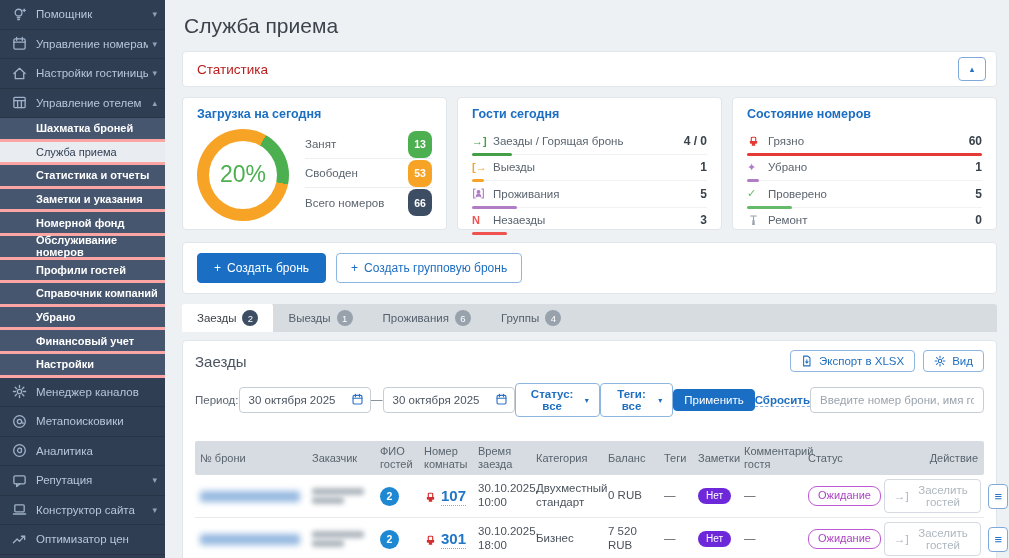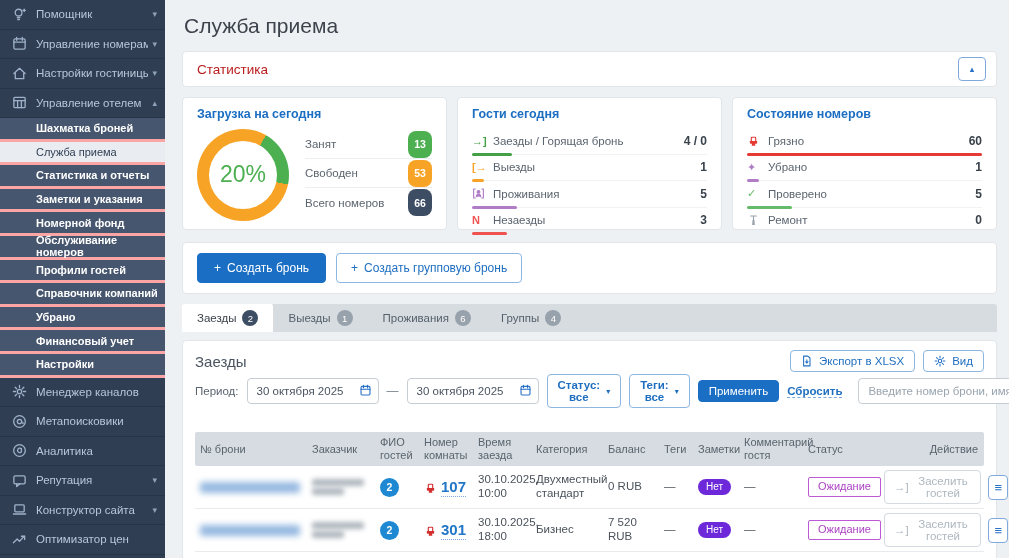--- a/index.html
+++ b/index.html
@@ -56,21 +56,21 @@
   .tab { display:flex; align-items:center; gap:6px; padding:0 15px; font-size:11.5px; color:#55606b; cursor:pointer; }
   .tab.active { background:#fff; color:#3c434c; border-radius:2px 2px 0 0; }
   .tab-badge { width:16px; height:16px; border-radius:50%; background:#98a2ac; color:#fff; font-size:9.5px; display:flex; align-items:center; justify-content:center; }
   .tab.active .tab-badge { background:#3d4d63; }
 
   .table-card { margin-top:8px; padding:9px 12px 10px 12px; }
   .table-head { display:flex; align-items:center; }
   .table-title { flex:1; font-size:15px; color:#4a5561; }
   .table-head .btn { margin-left:8px; }
 
-  .filter-row { display:flex; align-items:center; gap:8px; margin-top:2px; }
+  .filter-row { display:flex; align-items:center; margin-top:11px; }
   .filter-label { font-size:11.5px; color:#5a646e; }
   .date-input { position:relative; }
   .date-input input { width:132px; height:26px; border:1px solid #c6cdd4; border-radius:4px; padding:0 26px 0 9px; font-size:11.5px; color:#4a5561; font-family:inherit; background:#fff; }
   .date-cal { position:absolute; right:7px; top:6px; color:#2a72c8; }
   .dash { color:#7c8792; font-size:12px; }
   .dd-btn { font-weight:bold; }
   .dd-caret { font-size:8px; }
   .reset-link { font-size:11.5px; font-weight:bold; color:#1f6fc0; border-bottom:1px dashed #7fa9dc; cursor:pointer; }
   .filter-spacer { flex:1; }
   .search-input { width:196px; height:26px; border:1px solid #c6cdd4; border-radius:4px; padding:0 9px; font-size:11.5px; color:#4a5561; font-family:inherit; }
@@ -83,21 +83,21 @@
   .grid-row { min-height:32px; border-bottom:1px solid #e7ebee; }
   .grid-row > div { font-size:11.5px; color:#4a525b; padding:4px 5px; line-height:1.2; }
   .blur-booking { width:100px; height:11px; border-radius:2px; background:#7ba7d9; filter:blur(3px); opacity:.8; }
   .blur-client { width:52px; height:7px; border-radius:2px; background:#9aa4ad; filter:blur(2.5px); opacity:.8; margin:2px 0; }
   .blur-client.short { width:32px; }
   .guest-badge { width:19px; height:19px; border-radius:50%; background:#1e88d2; color:#fff; font-size:10.5px; font-weight:bold; display:flex; align-items:center; justify-content:center; }
   .room-cell { display:flex; align-items:center; gap:4px; }
   .room-brush { color:#d32f2f; display:flex; }
   .room-link { color:#2176c7; font-weight:bold; font-size:15px; border-bottom:1px dotted #7fa9dc; cursor:pointer; }
   .note-badge { display:inline-block; background:#6d28d9; color:#fff; font-size:10px; padding:2px 8px; border-radius:9px; }
-  .status-pill { display:inline-block; border:1px solid #bf58d4; color:#ad43c4; font-size:11px; padding:2px 9px; border-radius:2px; }
+  .status-pill { display:inline-block; border:1px solid #bf58d4; color:#ad43c4; font-size:11px; padding:2px 9px; border-radius:9px; }
   .action-cell { display:flex; justify-content:flex-end; align-items:center; gap:7px; padding-right:4px !important; }
   .ghost-btn { border:1px solid #d4dae0; color:#aeb7bf; background:#fff; border-radius:4px; padding:4px 9px; font-size:11.5px; display:inline-flex; gap:6px; align-items:center; cursor:default; }
   .burger-btn { width:27px; height:25px; border:1px solid #7fa9dc; border-radius:4px; background:#fff; color:#2a72c8; font-size:13px; display:flex; align-items:center; justify-content:center; cursor:pointer; }
   svg { display:block; }
 </style>
 </head>
 <body>
 
 <nav class="sidebar" id="sidebar-nav">
     <div class="nav-item">

